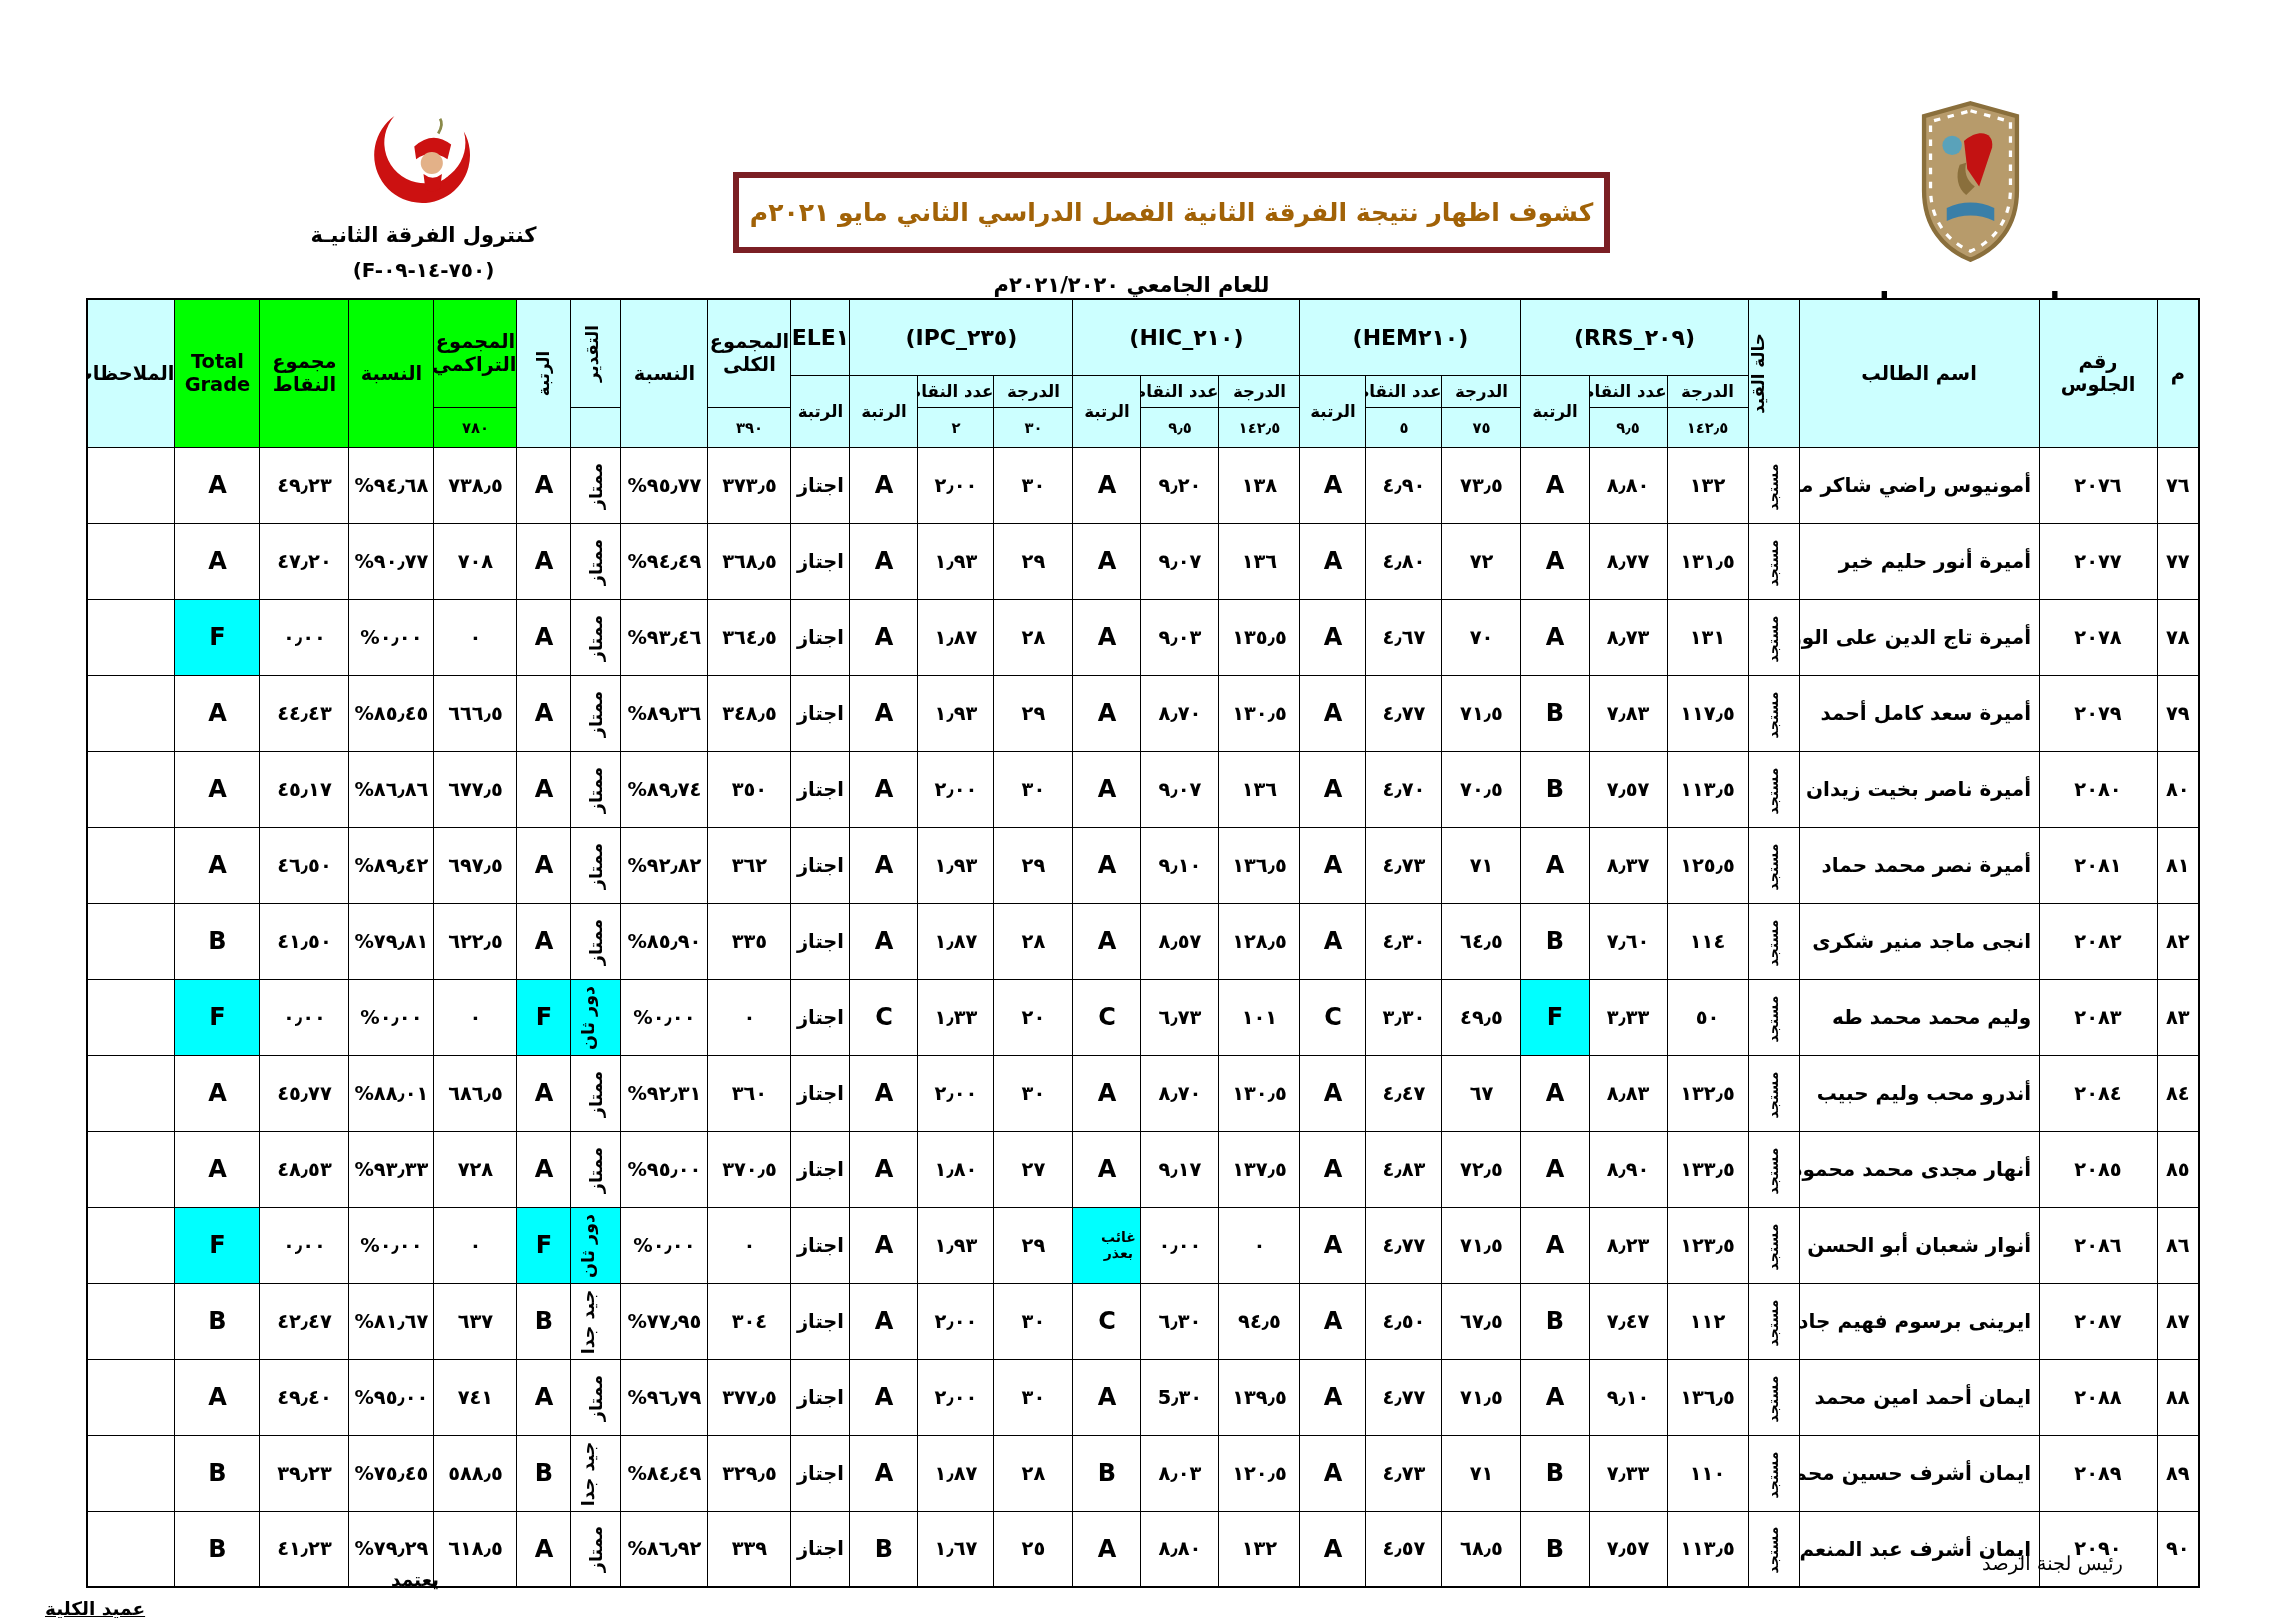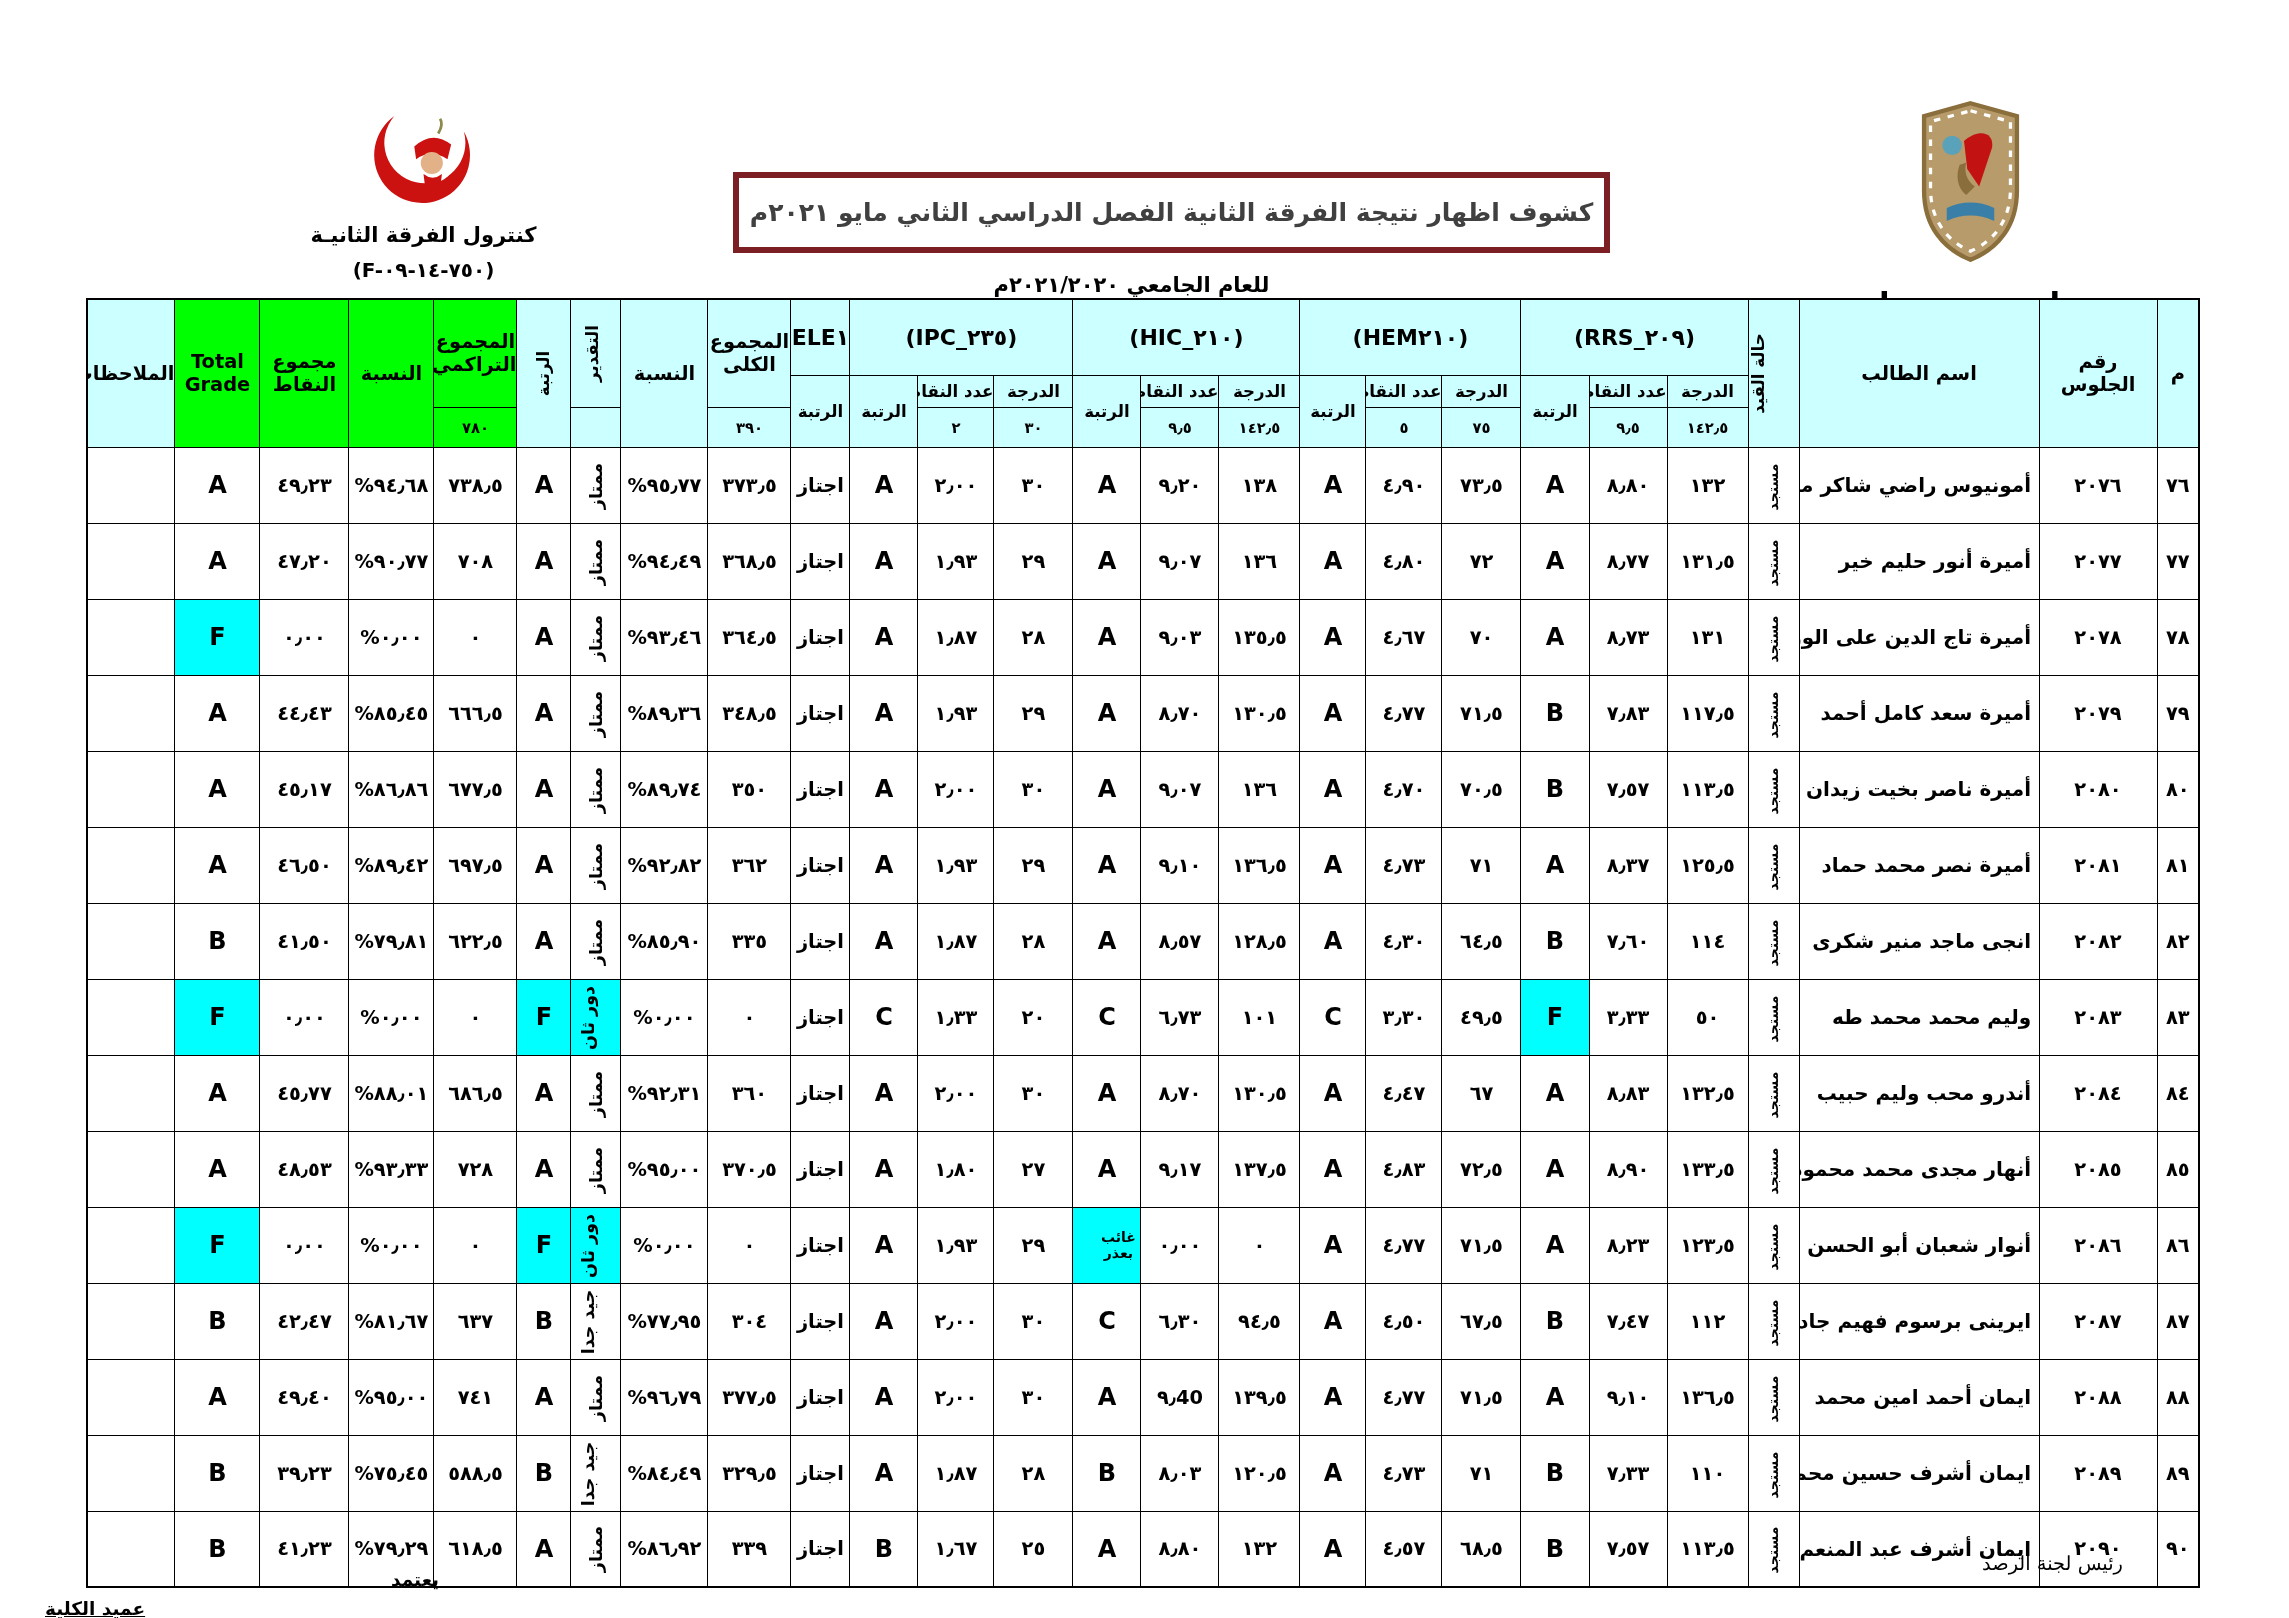--- a/index.html
+++ b/index.html
@@ -10,21 +10,21 @@
   .uni-block { position:absolute; top:100px; right:162px; width:314px; text-align:center; }
   .uni-block .logo { display:inline-block; }
   .uni-line1 { font-size:31px; font-weight:bold; margin-top:21px; letter-spacing:0; }
   .uni-line2 { font-size:22px; font-weight:bold; margin-top:9.2px; }
 
   .control-block { position:absolute; top:102px; left:272px; width:305px; text-align:center; }
   .control-line1 { font-size:21px; font-weight:bold; margin-top:7.4px; }
   .control-line2 { font-size:20px; font-weight:bold; margin-top:11px; direction:ltr; }
 
   .title-box { position:absolute; top:172px; left:734px; width:877px; height:81px; border:6.5px solid #7B1F24; background:#fff; display:flex; align-items:center; justify-content:center; }
-  .title-box .t { font-size:25px; font-weight:bold; color:#404040; }
+  .title-box .t { font-size:25px; font-weight:bold; color:#a16207; }
   .subtitle { position:absolute; top:273px; left:694px; width:877px; text-align:center; font-size:21px; font-weight:bold; }
 
   
   table.results { position:absolute; top:298px; right:89px; border-collapse:collapse; table-layout:fixed; width:2114px; border:2.8px solid #000; background:#fff; }
   th, td { border:1.8px solid #000; text-align:center; vertical-align:middle; color:#000; overflow:hidden; }
   thead th { background:#CCFFFF; font-weight:bold; font-size:19.4px; }
   thead tr.r1 th { height:76px; }
   thead tr.r2 th { height:32px; font-size:16.6px; white-space:nowrap; }
   thead tr.r3 td { height:40px; background:#CCFFFF; font-size:14.8px; font-weight:bold; }
   thead .green, thead tr.r3 td.green { background:#00FF00; }
@@ -507,21 +507,21 @@
           <td>٢٠٨٨</td>
           <td class="name-cell">ايمان أحمد امين محمد</td>
           <td class="v-cell status"><span class="vtext">مستجد</span></td>
           <td>١٣٦٫٥</td>
           <td>٩٫١٠</td>
           <td class="rank">A</td>
           <td>٧١٫٥</td>
           <td>٤٫٧٧</td>
           <td class="rank">A</td>
           <td>١٣٩٫٥</td>
-          <td>٩٫40</td>
+          <td>5٫٣٠</td>
           <td class="rank">A</td>
           <td>٣٠</td>
           <td>٢٫٠٠</td>
           <td class="rank">A</td>
           <td>اجتاز</td>
           <td>٣٧٧٫٥</td>
           <td>٩٦٫٧٩%</td>
           <td class="v-cell appr"><span class="vtext">ممتاز</span></td>
           <td class="rank">A</td>
           <td>٧٤١</td>

